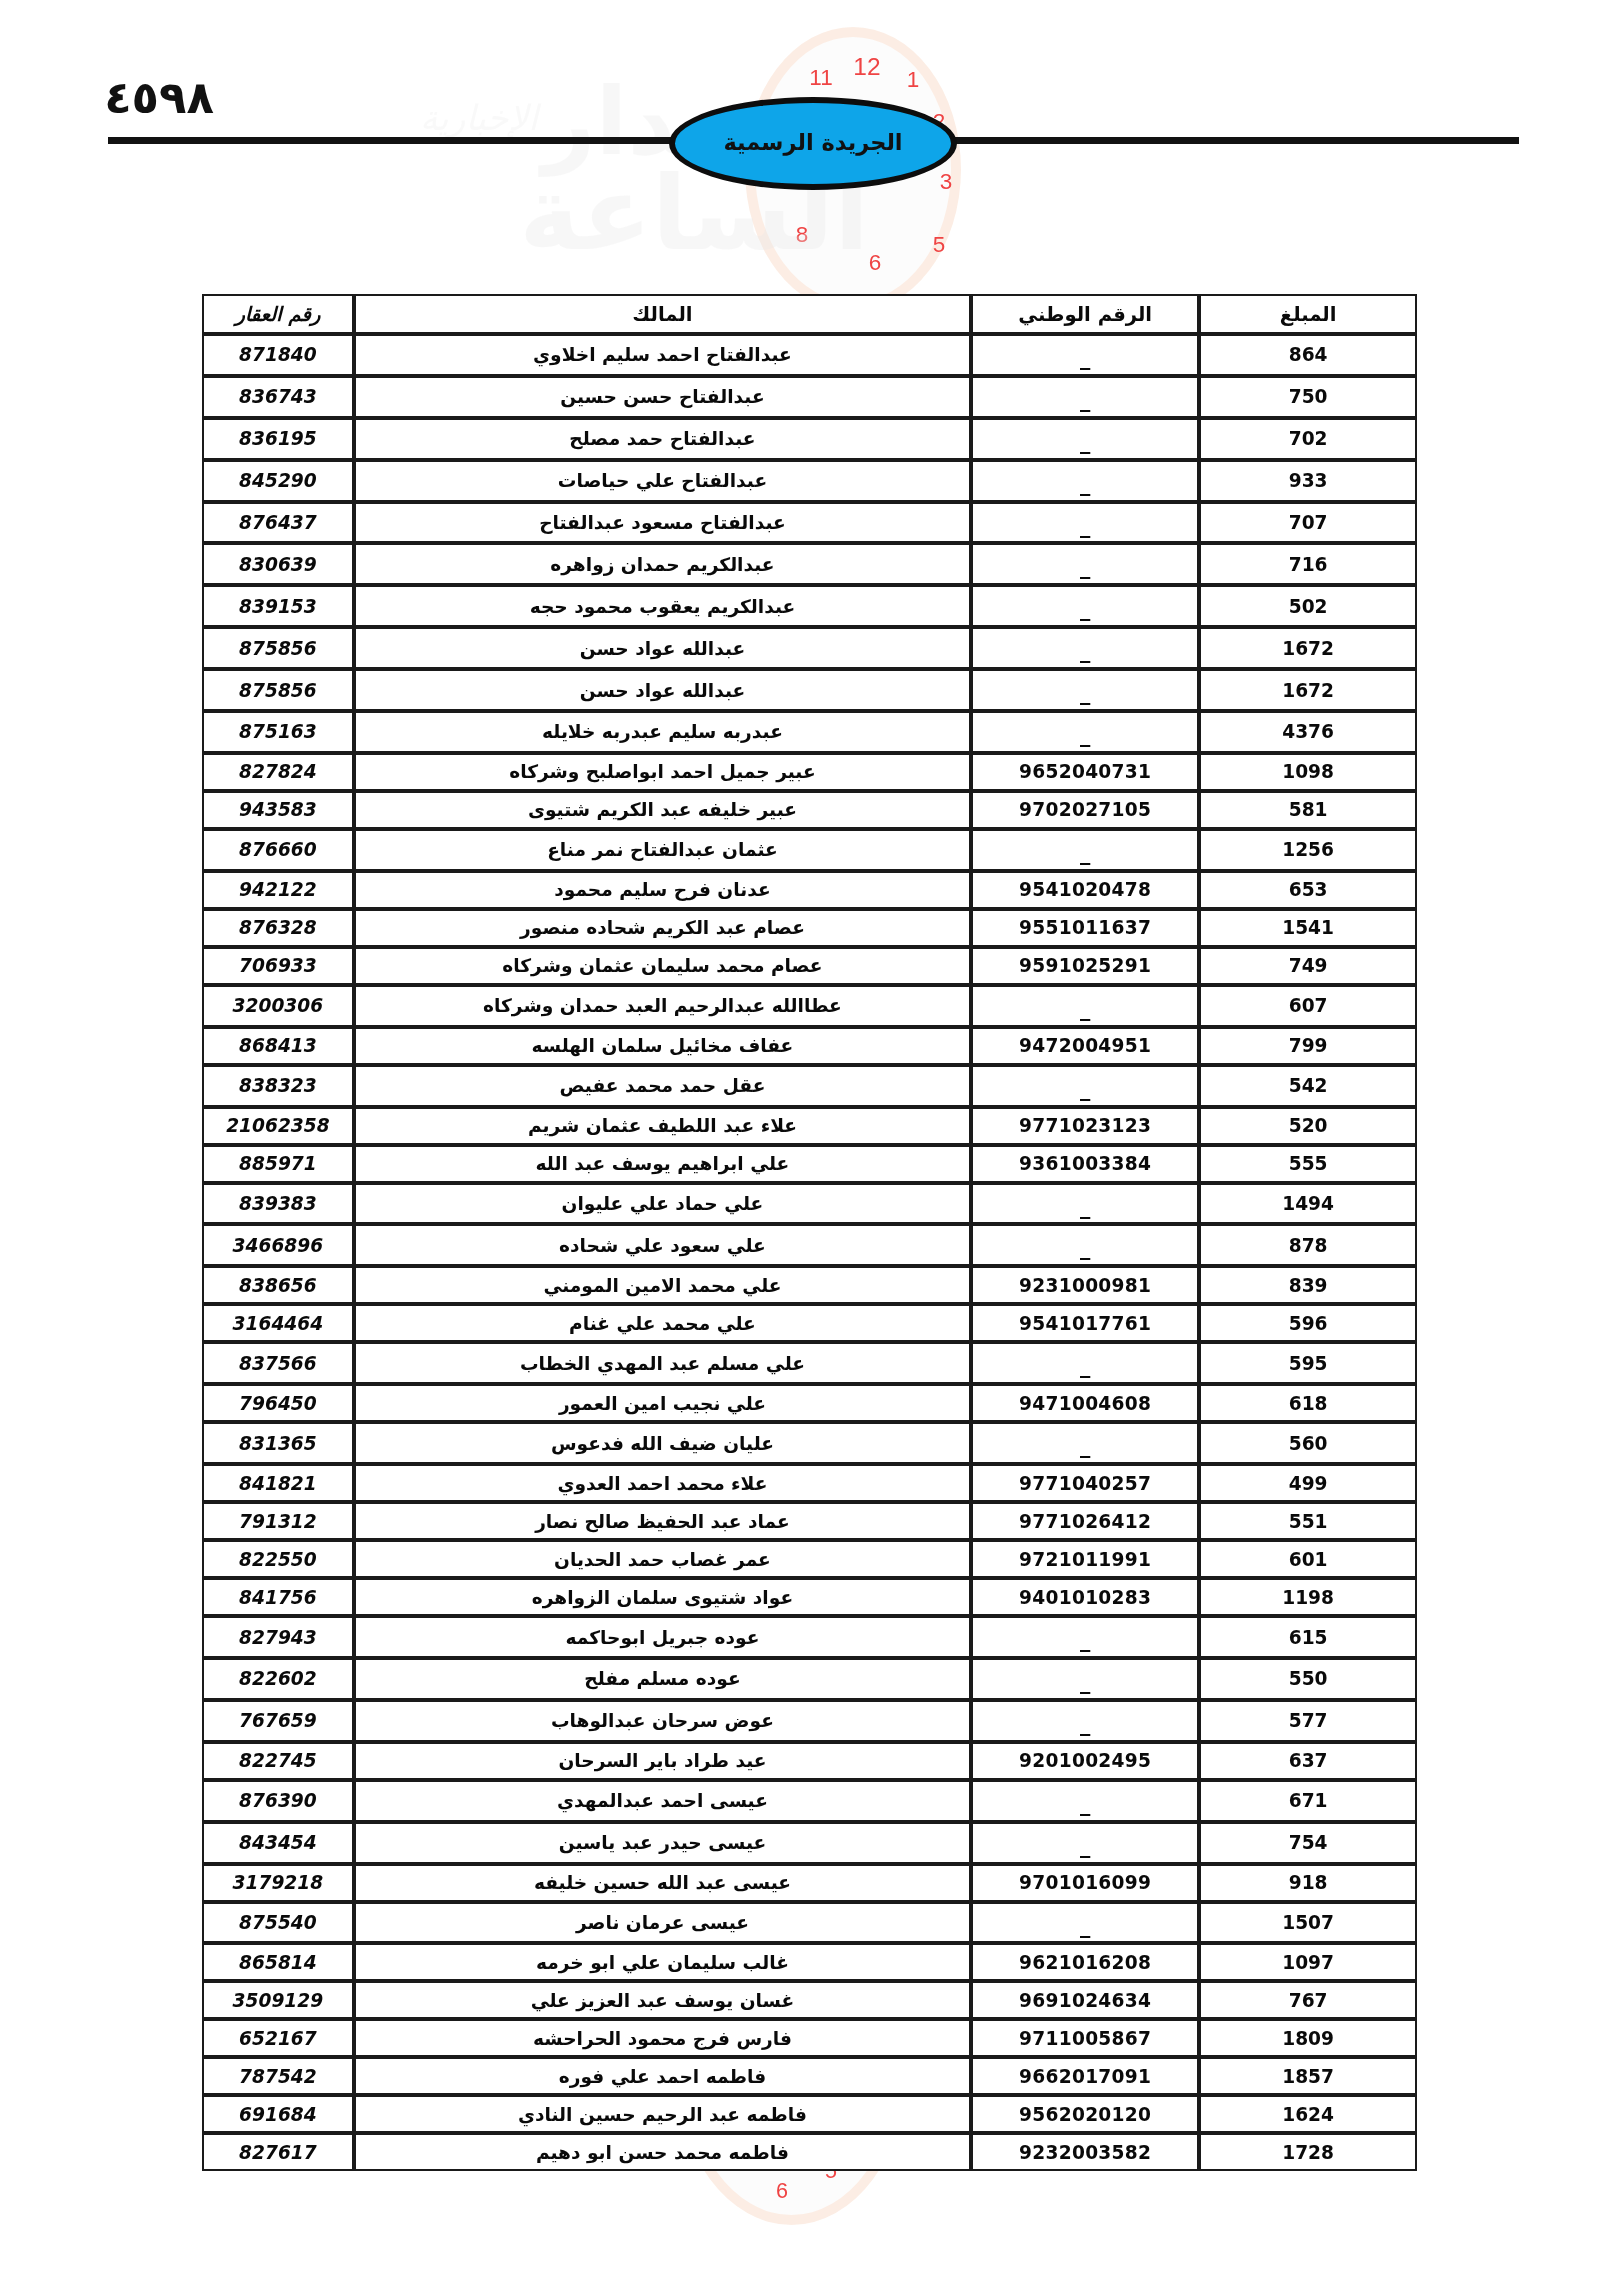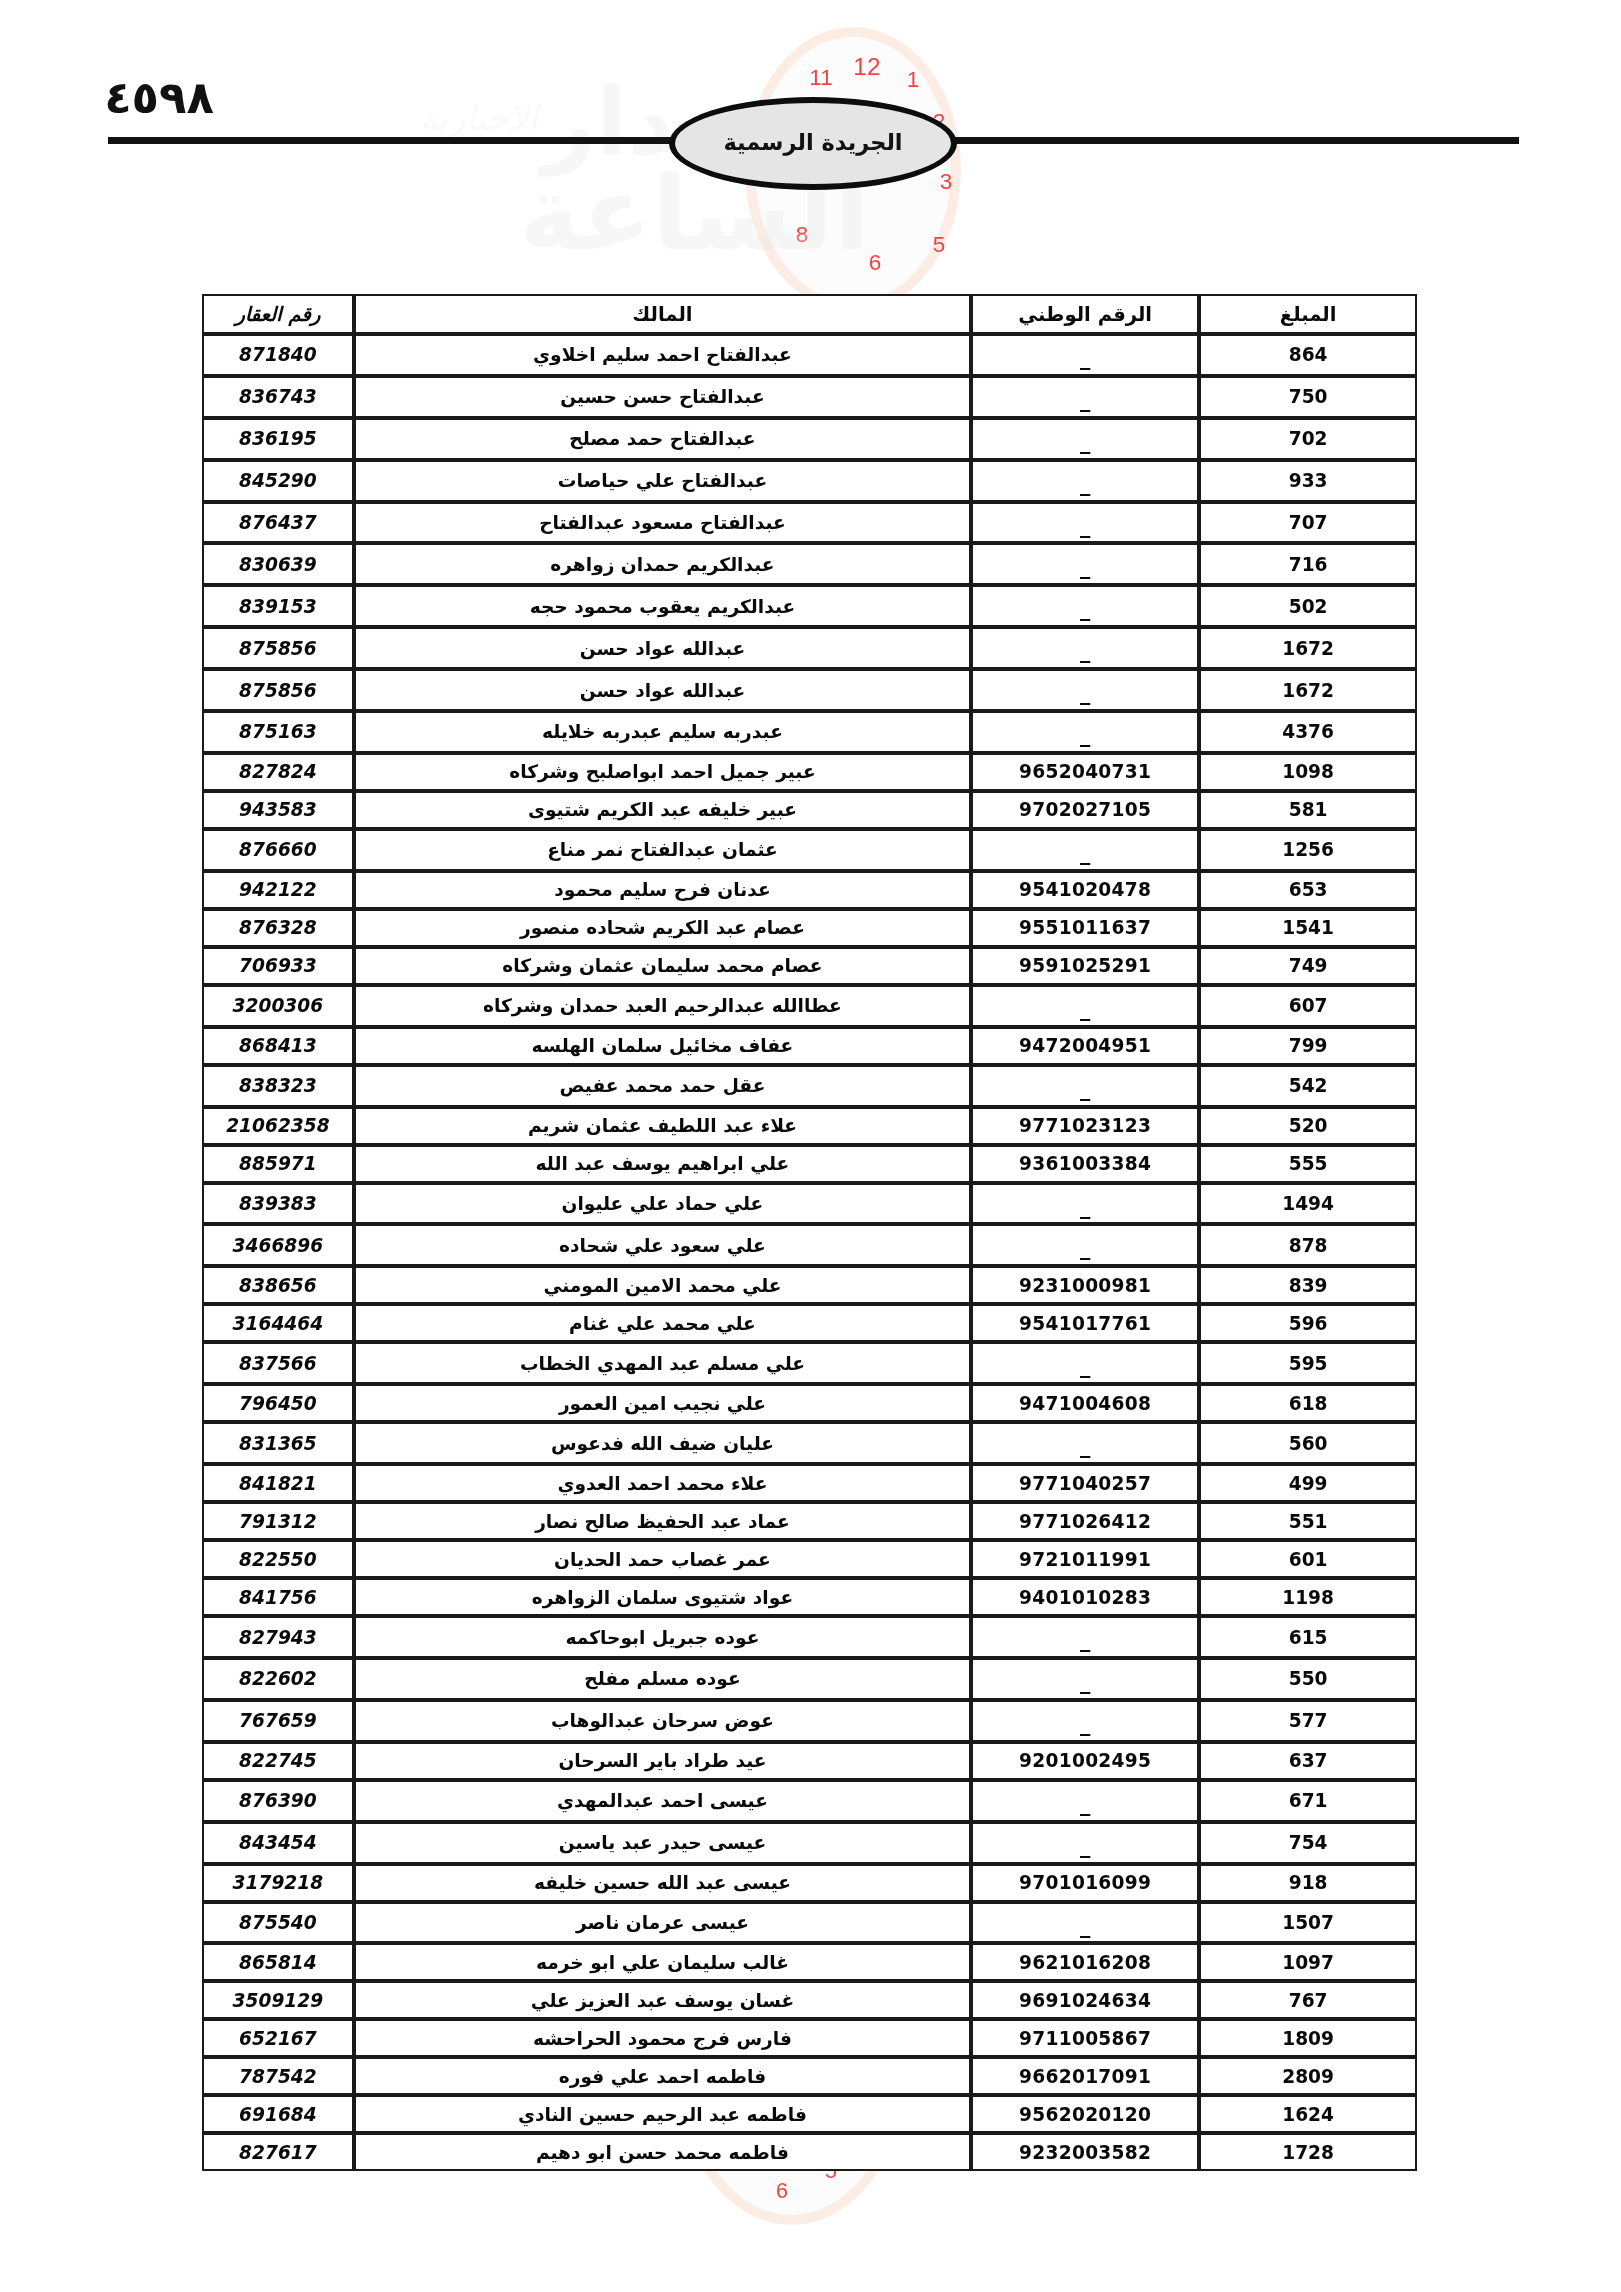--- a/index.html
+++ b/index.html
@@ -83,21 +83,21 @@
     background: #121212;
   }
   .gazette-oval {
     position: absolute;
     top: 97px;
     left: 669px;
     width: 276px;
     height: 81px;
     border: 6.9px solid #0d0d0d;
     border-radius: 50%;
-    background: #e5e5e5;
+    background: #0ea5e9;
     display: flex;
     align-items: center;
     justify-content: center;
   }
   .gazette-oval span {
     font-family: "DejaVu Sans", "Liberation Sans", sans-serif;
     font-size: 22.5px;
     font-weight: bold;
     color: #111;
     margin-top: -2.9px;
@@ -507,21 +507,21 @@
           <td class="cell-owner">غسان يوسف عبد العزيز علي</td>
           <td class="cell-property">3509129</td>
         </tr>
         <tr>
           <td class="cell-amount">1809</td>
           <td class="cell-national">9711005867</td>
           <td class="cell-owner">فارس فرج محمود الحراحشه</td>
           <td class="cell-property">652167</td>
         </tr>
         <tr>
-          <td class="cell-amount">2809</td>
+          <td class="cell-amount">1857</td>
           <td class="cell-national">9662017091</td>
           <td class="cell-owner">فاطمه احمد علي فوره</td>
           <td class="cell-property">787542</td>
         </tr>
         <tr>
           <td class="cell-amount">1624</td>
           <td class="cell-national">9562020120</td>
           <td class="cell-owner">فاطمه عبد الرحيم حسين  النادي</td>
           <td class="cell-property">691684</td>
         </tr>

